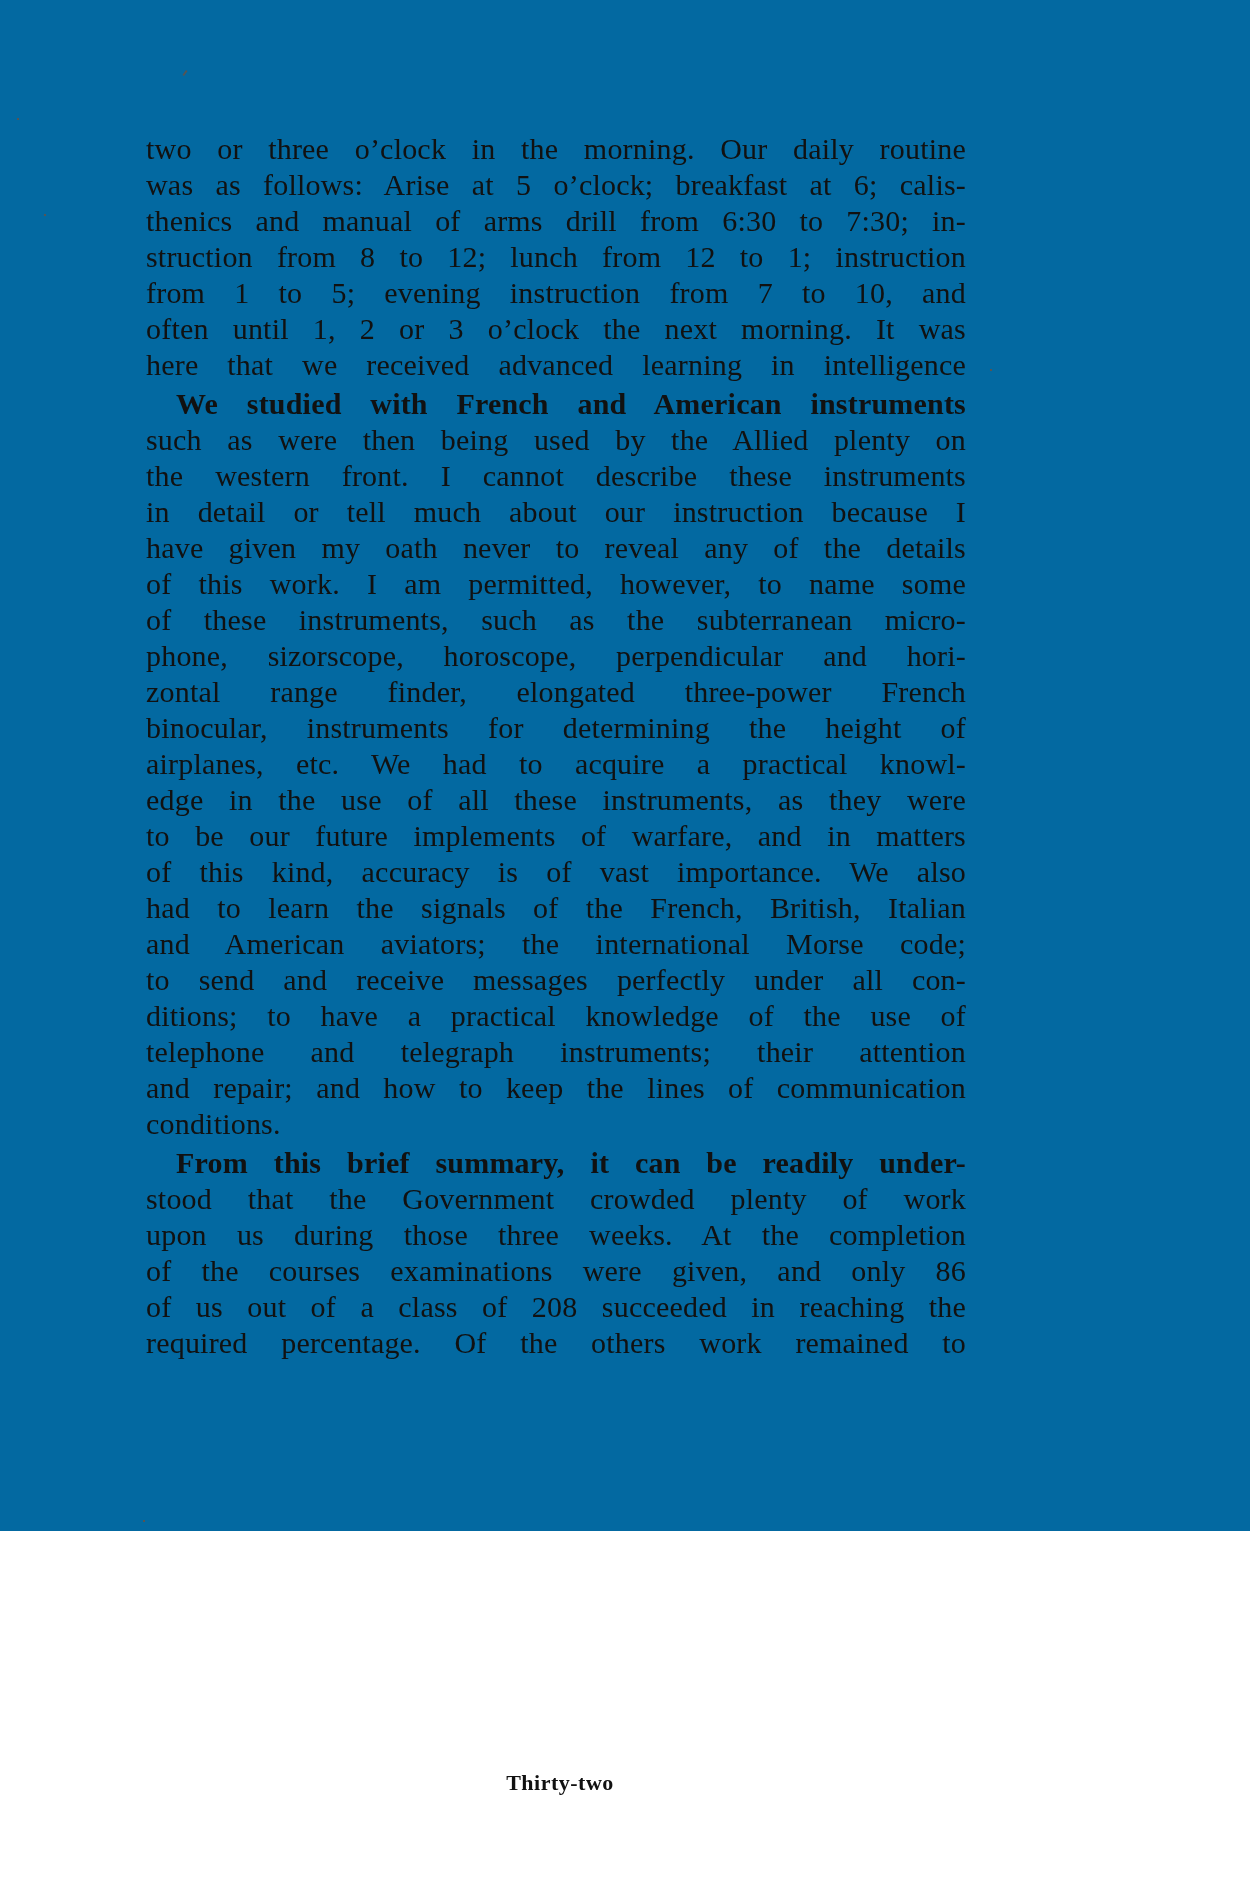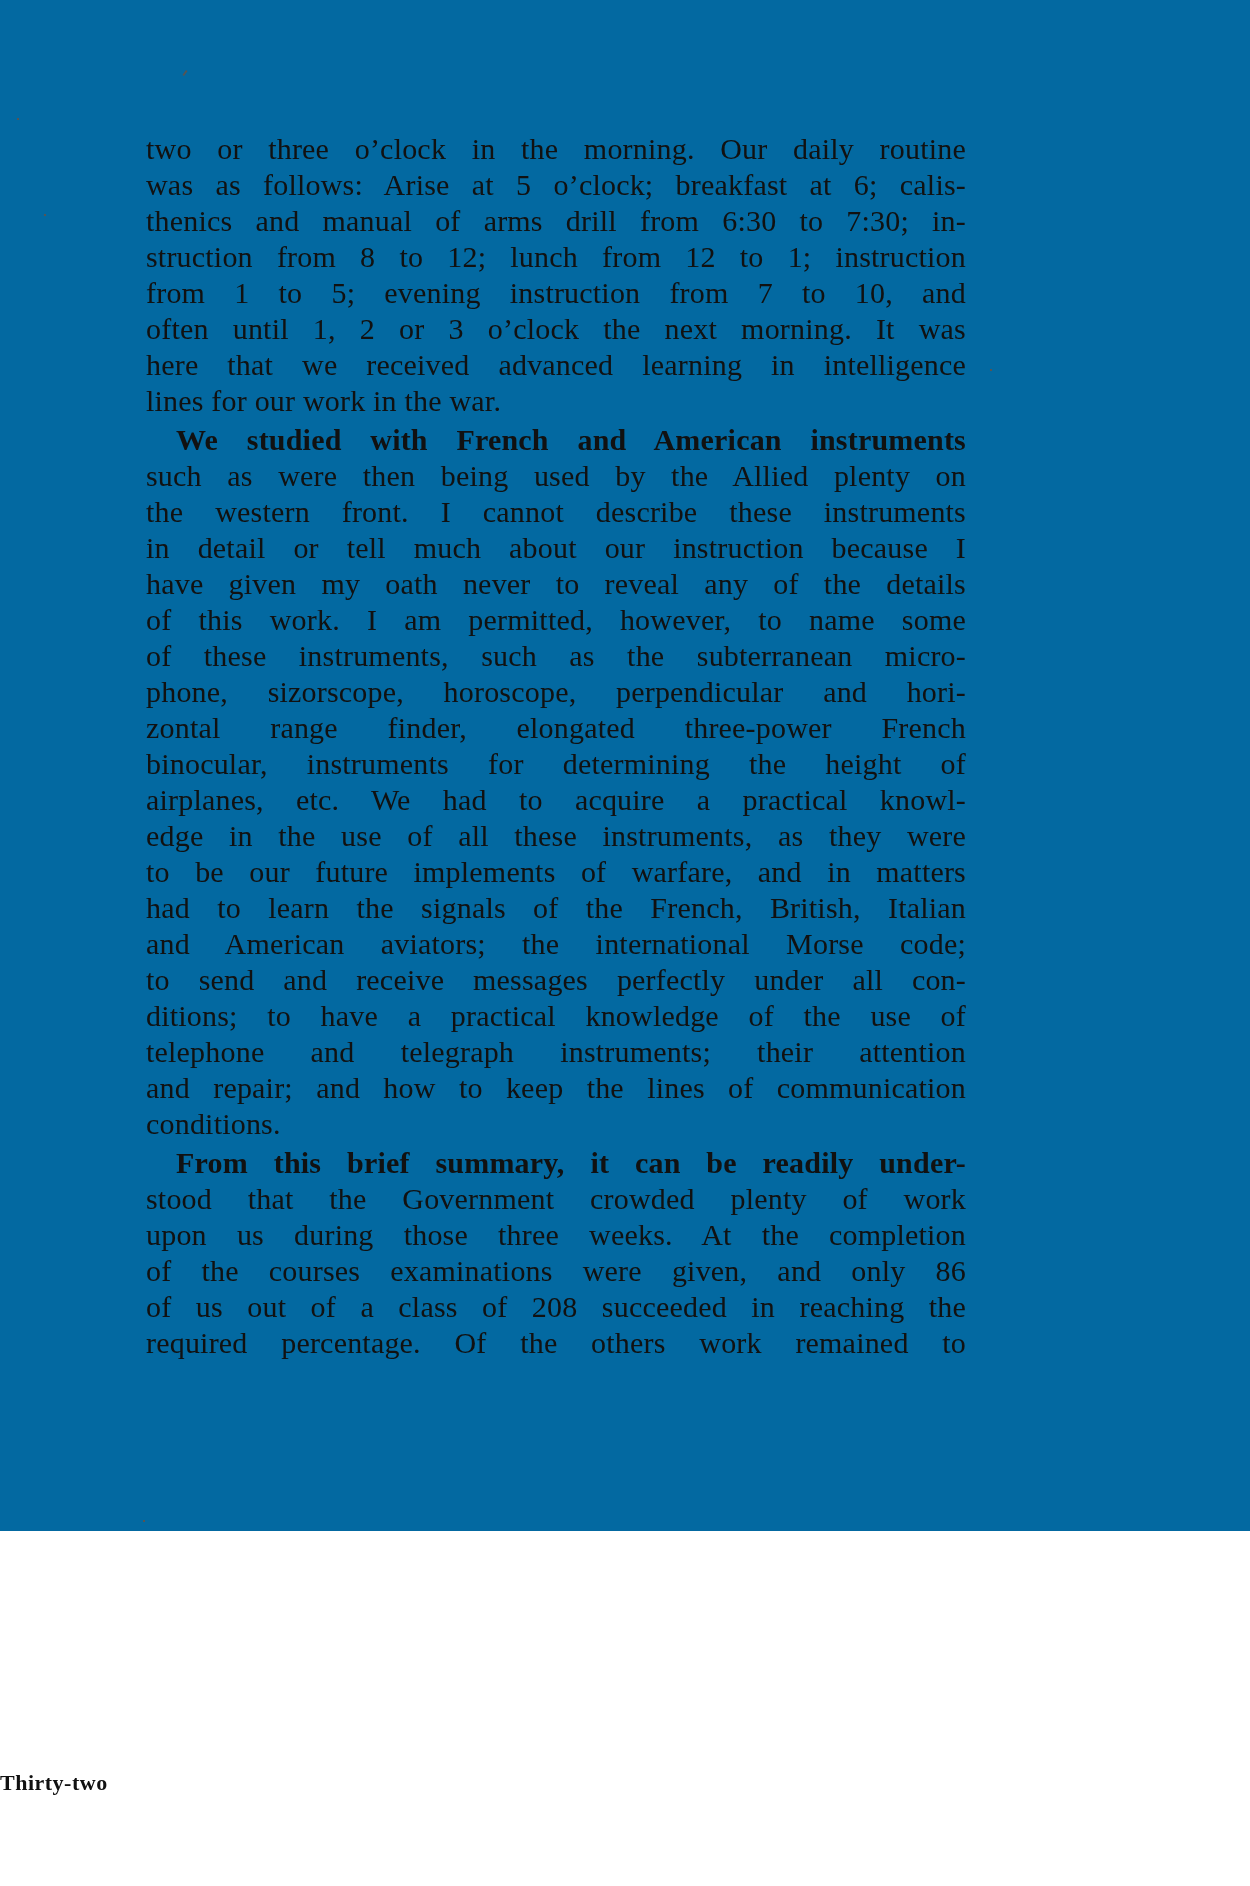--- a/index.html
+++ b/index.html
@@ -50,21 +50,21 @@
     font-weight: bold;
   }
   .para-gap {
     height: 3px;
   }
   .folio {
     position: absolute;
     top: 1770px;
     left: 0;
     width: 1120px;
-    text-align: left;
+    text-align: center;
     font-size: 22px;
     font-weight: bold;
     letter-spacing: 0.5px;
   }
   .speck {
     position: absolute;
     background: #555;
   }
   .speck.s1 { left: 184px; top: 70px; width: 2px; height: 6px; transform: rotate(35deg); }
   .speck.s2 { left: 17px; top: 118px; width: 2px; height: 2px; }
@@ -85,38 +85,38 @@
   <div class="text-block">
 
     <div>
       <span class="line">two or three o’clock in the morning.  Our daily routine</span>
       <span class="line">was as follows: Arise at 5 o’clock; breakfast at 6; calis-</span>
       <span class="line">thenics and manual of arms drill from 6:30 to 7:30; in-</span>
       <span class="line">struction from 8 to 12; lunch from 12 to 1; instruction</span>
       <span class="line">from 1 to 5; evening instruction from 7 to 10, and</span>
       <span class="line">often until 1, 2 or 3 o’clock the next morning.  It was</span>
       <span class="line">here that we received advanced learning in intelligence</span>
-      <span class="line last">lines for our work in the war.</span>
     </div>
     <div class="para-gap"></div>
 
     <div>
       <span class="line indent">We studied with French and American instruments</span>
       <span class="line">such as were then being used by the Allied plenty on</span>
       <span class="line">the western front.  I cannot describe these instruments</span>
       <span class="line">in detail or tell much about our instruction because I</span>
       <span class="line">have given my oath never to reveal any of the details</span>
       <span class="line">of this work.  I am permitted, however, to name some</span>
       <span class="line">of these instruments, such as the subterranean micro-</span>
       <span class="line">phone, sizorscope, horoscope, perpendicular and hori-</span>
       <span class="line">zontal range finder, elongated three-power French</span>
       <span class="line">binocular, instruments for determining the height of</span>
       <span class="line">airplanes, etc.  We had to acquire a practical knowl-</span>
       <span class="line">edge in the use of all these instruments, as they were</span>
       <span class="line">to be our future implements of warfare, and in matters</span>
+      <span class="line">of this kind, accuracy is of vast importance.  We also</span>
       <span class="line">had to learn the signals of the French, British, Italian</span>
       <span class="line">and American aviators; the international Morse code;</span>
       <span class="line">to send and receive messages perfectly under all con-</span>
       <span class="line">ditions; to have a practical knowledge of the use of</span>
       <span class="line">telephone and telegraph instruments; their attention</span>
       <span class="line">and repair; and how to keep the lines of communication</span>
       <span class="line last">conditions.</span>
     </div>
     <div class="para-gap"></div>
 

